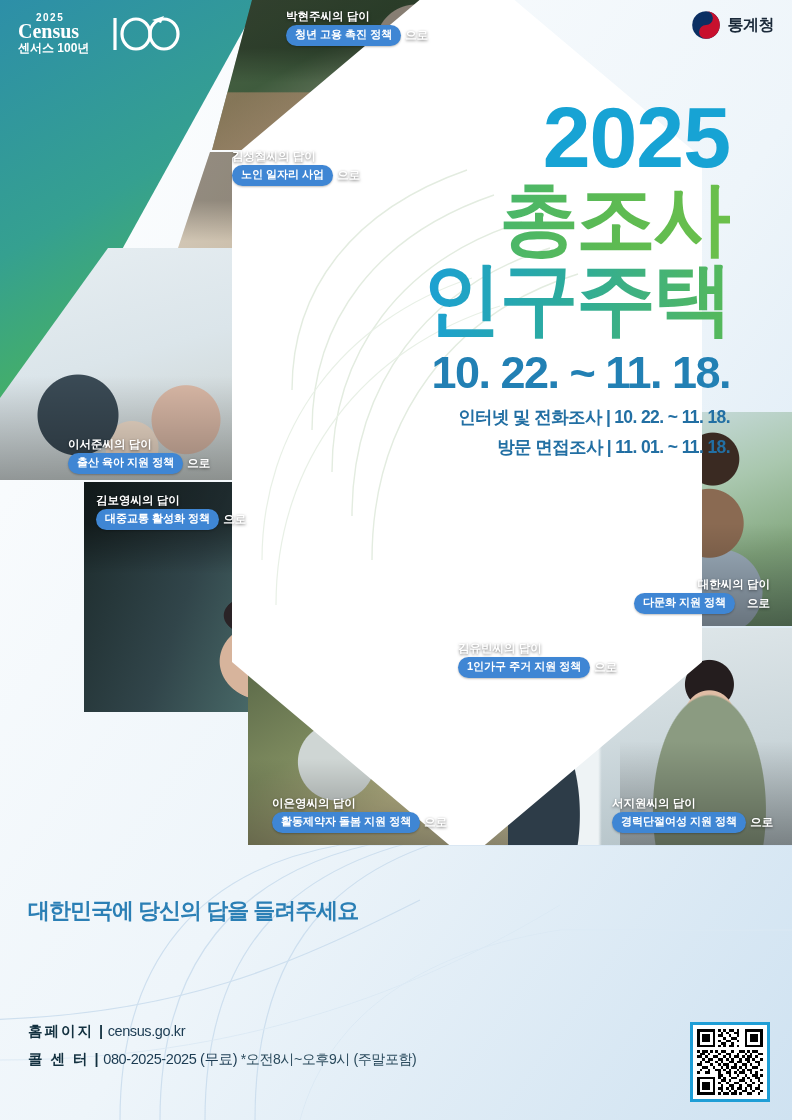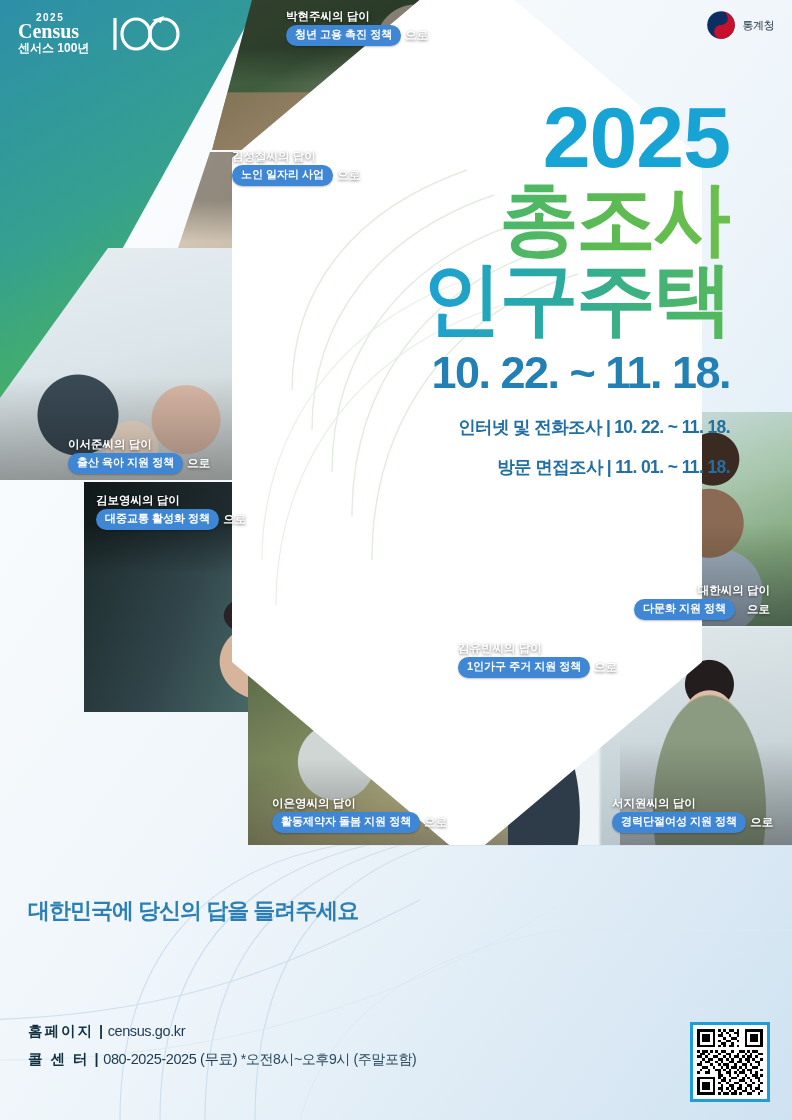--- a/index.html
+++ b/index.html
@@ -63,21 +63,21 @@
     background:#3f86d4;
     color:#fff;
     border-radius:11px;
     padding:2.5px 9px 3px;
     font-size:11px;
     font-weight:700;
     text-shadow:none;
     box-shadow:0 1px 2px rgba(0,0,0,.25);
   }
   .caption .suffix{font-size:11.5px;font-weight:700;}
-  .caption.align-right{text-align:right;margin-top:6px;}
+  .caption.align-right{text-align:right;}
   .caption.align-right .row2{justify-content:flex-start;gap:12px;}
   .caption.align-center .row2{justify-content:center;}
 
   
   #headline{
     position:absolute;right:62px;top:98px;
     text-align:right;z-index:40;
   }
   #year{
     font-size:86px;font-weight:900;letter-spacing:-1px;
@@ -94,21 +94,21 @@
   #title-l2{
     background:linear-gradient(95deg,#3bb47e 0%,#5cba53 60%,#6cc04a 100%);
     -webkit-background-clip:text;background-clip:text;color:transparent;
   }
   #daterange{
     margin-top:8px;
     font-size:45px;font-weight:900;letter-spacing:-1.5px;
     color:#2280b4;
   }
   .subdate{
-    margin-top:16px;
+    margin-top:6px;
     font-size:17.5px;font-weight:800;letter-spacing:-.6px;
     color:#226fa3;
   }
   .subdate .sep{padding:0 4px;color:#226fa3;}
 
   
   #slogan{
     position:absolute;left:28px;top:884px;z-index:40;
   }
   #slogan-main{
@@ -141,21 +141,21 @@
     border:3px solid #1f9ed6;
     background:#fff;
     padding:4px;
     box-sizing:border-box;
   }
   #qr-wrap svg{display:block;width:100%;height:100%;}
 
   
   #logo-left{position:absolute;left:14px;top:8px;z-index:50;color:#ffffff;}
   #logo-right{position:absolute;right:18px;top:10px;z-index:50;display:flex;align-items:center;gap:7px;}
-  #logo-right .agency{font-size:11px;font-weight:400;color:#1b2a3a;letter-spacing:-.5px;}
+  #logo-right .agency{font-size:16px;font-weight:700;color:#1b2a3a;letter-spacing:-.5px;}
 </style>
 </head>
 <body>
 
 <div id="poster">
 
   <svg class="bg-swoosh" viewBox="0 0 792 1120" preserveAspectRatio="none">
     <defs>
       <linearGradient id="bgg" x1="0" y1="0" x2="1" y2="1">
         <stop offset="0%" stop-color="#ffffff"></stop>

